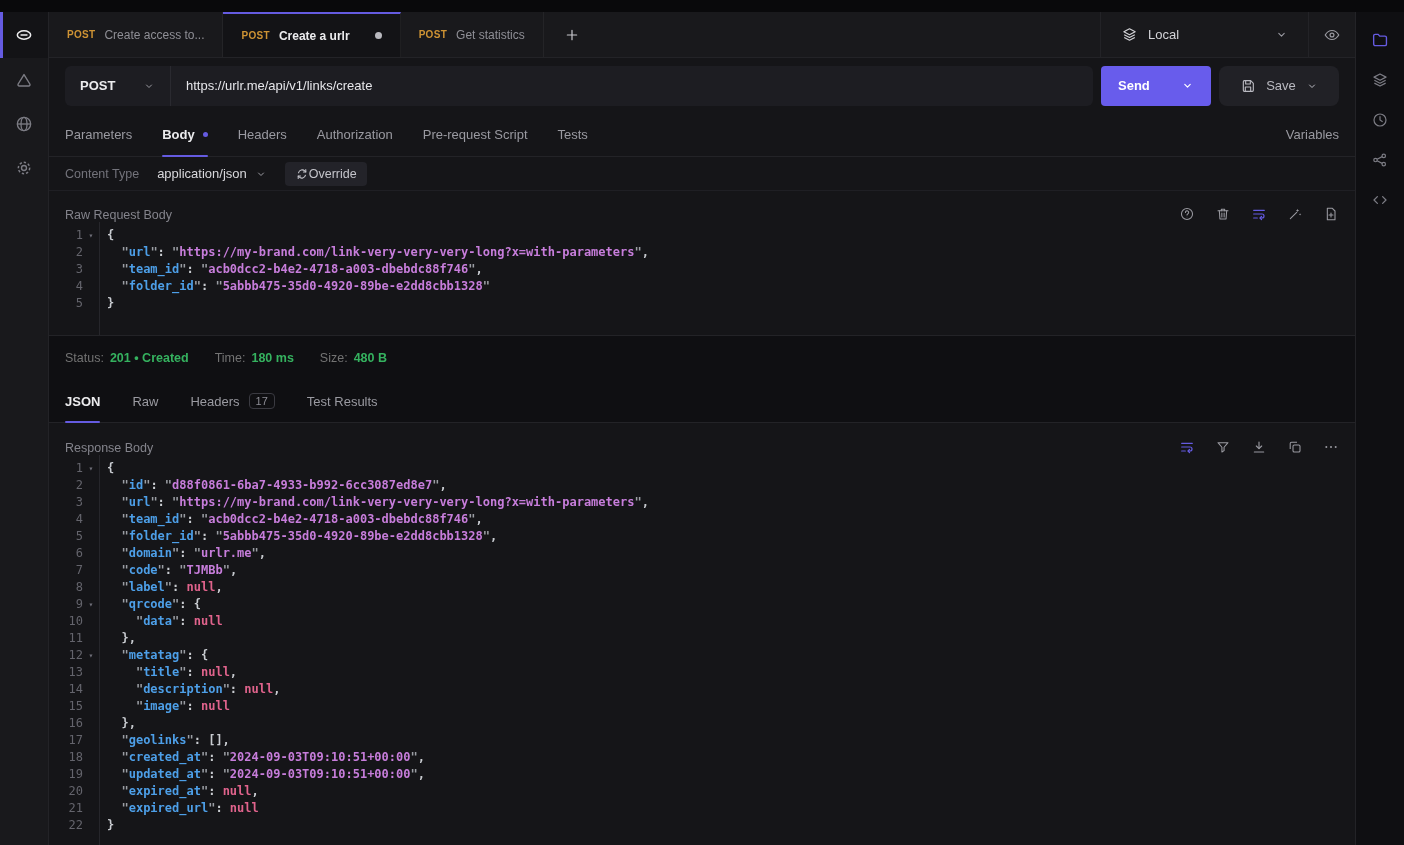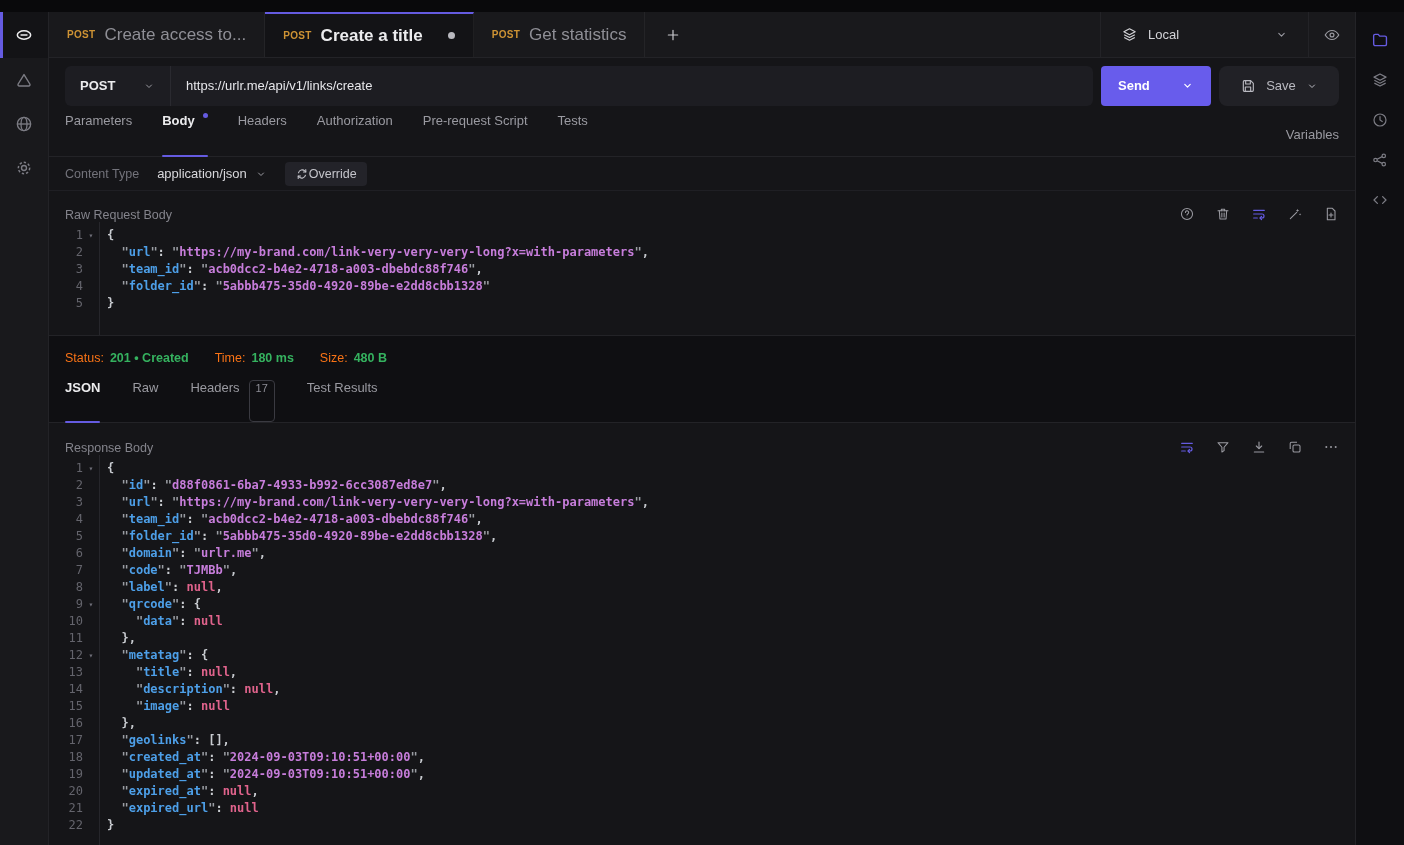--- a/index.html
+++ b/index.html
@@ -17,21 +17,21 @@
   .rail-item.active::before{content:"";position:absolute;left:0;top:0;bottom:0;width:3px;background:#655BE1}
   .rail-right .rail-item{height:40px}
   .rail-item.accent{color:#655BE1}
 
   
   .center{flex:1;min-width:0;display:flex;flex-direction:column}
   .topbar{height:46px;display:flex;background:#19191c;border-bottom:1px solid #232327;flex-shrink:0}
   .tabs{display:flex;flex:1;min-width:0}
   .tab{display:flex;align-items:center;gap:9px;padding:0 18px;border-right:1px solid rgba(255,255,255,.05);cursor:pointer;position:relative}
   .tab .m{font-size:10px;font-weight:700;color:#CE9334;letter-spacing:.3px}
-  .tab .t{font-size:17px;color:#8f8f96;white-space:nowrap}
+  .tab .t{font-size:12px;color:#8f8f96;white-space:nowrap}
   .tab.active{background:#131316;border-top:2px solid #655BE1}
   .tab.active .t{color:#ececee;font-weight:600}
   .dirty{width:7px;height:7px;border-radius:50%;background:#b9b9bf;margin-left:16px}
   .newtab{width:56px;display:flex;align-items:center;justify-content:center;color:#c9c9ce;cursor:pointer}
   .top-right{display:flex;flex-shrink:0}
   .env{width:208px;display:flex;align-items:center;gap:10px;padding:0 20px;border-left:1px solid #232327;cursor:pointer;color:#d4d4d8}
   .env .chev{margin-left:auto;color:#9a9aa1}
   .eyebtn{width:47px;display:flex;align-items:center;justify-content:center;border-left:1px solid #232327;color:#9a9aa1;cursor:pointer}
 
   .content{flex:1;min-height:0;display:flex;flex-direction:column;background:#151518}
@@ -40,21 +40,21 @@
   .url-row{display:flex;align-items:center;padding:8px 16px;height:55px;gap:8px;flex-shrink:0}
   .url-box{flex:1;min-width:0;display:flex;align-items:center;height:40px;background:#1d1d22;border-radius:6px;overflow:hidden}
   .method{width:106px;flex-shrink:0;display:flex;align-items:center;justify-content:space-between;padding:0 15px;height:100%;border-right:1px solid #2a2a30;font-weight:600;color:#ececee;cursor:pointer}
   .method .chev{color:#9a9aa1}
   .url-text{padding:0 15px;color:#e6e6ea;white-space:nowrap;cursor:text}
   .send-btn{width:110px;height:40px;flex-shrink:0;background:#685CEC;border:none;border-radius:4px;display:flex;align-items:center;justify-content:space-between;padding:0 17px;color:#fff;font-size:13px;font-weight:600;cursor:pointer;font-family:inherit}
   .save-btn{width:120px;height:40px;flex-shrink:0;background:#212126;border:none;border-radius:8px;display:flex;align-items:center;justify-content:center;gap:10px;color:#b9b9c0;font-size:13px;cursor:pointer;font-family:inherit}
 
   
   .req-tabs{display:flex;align-items:center;gap:30px;padding:0 16px;height:44px;border-bottom:1px solid #232327;color:#9a9aa1;flex-shrink:0}
-  .rtab{height:100%;display:flex;cursor:pointer;position:relative;white-space:nowrap}
+  .rtab{height:100%;display:flex;align-items:center;cursor:pointer;position:relative;white-space:nowrap}
   .rtab.active{color:#ececee;font-weight:600}
   .rtab.active::after{content:"";position:absolute;left:0;right:0;bottom:-1px;height:2px;background:#655BE1;border-radius:2px}
   .mod-dot{width:5px;height:5px;border-radius:50%;background:#655BE1;margin-left:8px}
   .variables{margin-left:auto;color:#9a9aa1;cursor:pointer}
 
   
   .ct-row{display:flex;align-items:center;gap:18px;padding:0 16px;height:34px;border-bottom:1px solid #1f1f24;flex-shrink:0}
   .ct-label{color:#73737b;font-size:12.5px}
   .ct-value{display:flex;align-items:center;gap:8px;color:#d8d8dc;cursor:pointer}
   .ct-value .chev{color:#9a9aa1}
@@ -74,21 +74,21 @@
   .gutter-line{position:absolute;left:50px;top:0;bottom:0;width:1px;background:#26262b}
   .cl{display:flex;height:17px;white-space:pre}
   .ln{width:34px;flex-shrink:0;text-align:right;color:#64646c}
   .fold{width:16px;flex-shrink:0;text-align:center;color:#70707a;font-size:8px;line-height:17px;cursor:pointer}
   .code{padding-left:8px;font-weight:600;color:#c9ccd1}
   .tok-q{color:#9b9ea4}.tok-k{color:#4D9FE8}.tok-s{color:#C77DDB}.tok-n{color:#E0638C}.tok-p{color:#c9ccd1}
 
   
   .status-row{display:flex;align-items:center;gap:26px;padding:0 16px;height:44px;background:#0f0f12;font-size:12.5px;flex-shrink:0}
   .sgroup{display:flex;align-items:center;gap:6px}
-  .sr-label{color:#f97316}
+  .sr-label{color:#737373}
   .sr-val{color:#35B25F;font-weight:600}
 
   .resp-tabs{display:flex;align-items:center;gap:32px;padding:0 16px;height:43px;background:#0f0f12;border-bottom:1px solid #232327;color:#9a9aa1;flex-shrink:0}
   .badge{margin-left:9px;border:1px solid #3a3a41;border-radius:4px;padding:1px 6px;font-size:11px;color:#8e8e96}
 
   svg{display:block}
 </style>
 </head>
 <body>
 
@@ -132,21 +132,21 @@
   <div class="center">
 
     <header class="topbar">
       <div class="tabs">
         <div class="tab">
           <span class="m">POST</span>
           <span class="t">Create access to...</span>
         </div>
         <div class="tab active">
           <span class="m">POST</span>
-          <span class="t">Create a title</span>
+          <span class="t">Create a urlr</span>
           <span class="dirty"></span>
         </div>
         <div class="tab">
           <span class="m">POST</span>
           <span class="t">Get statistics</span>
         </div>
         <div class="newtab">
           <span>
             <svg width="16" height="16" viewBox="0 0 24 24" fill="none" stroke="currentColor" stroke-width="1.8" stroke-linecap="round">
                 <path d="M12 5v14M5 12h14"></path>

